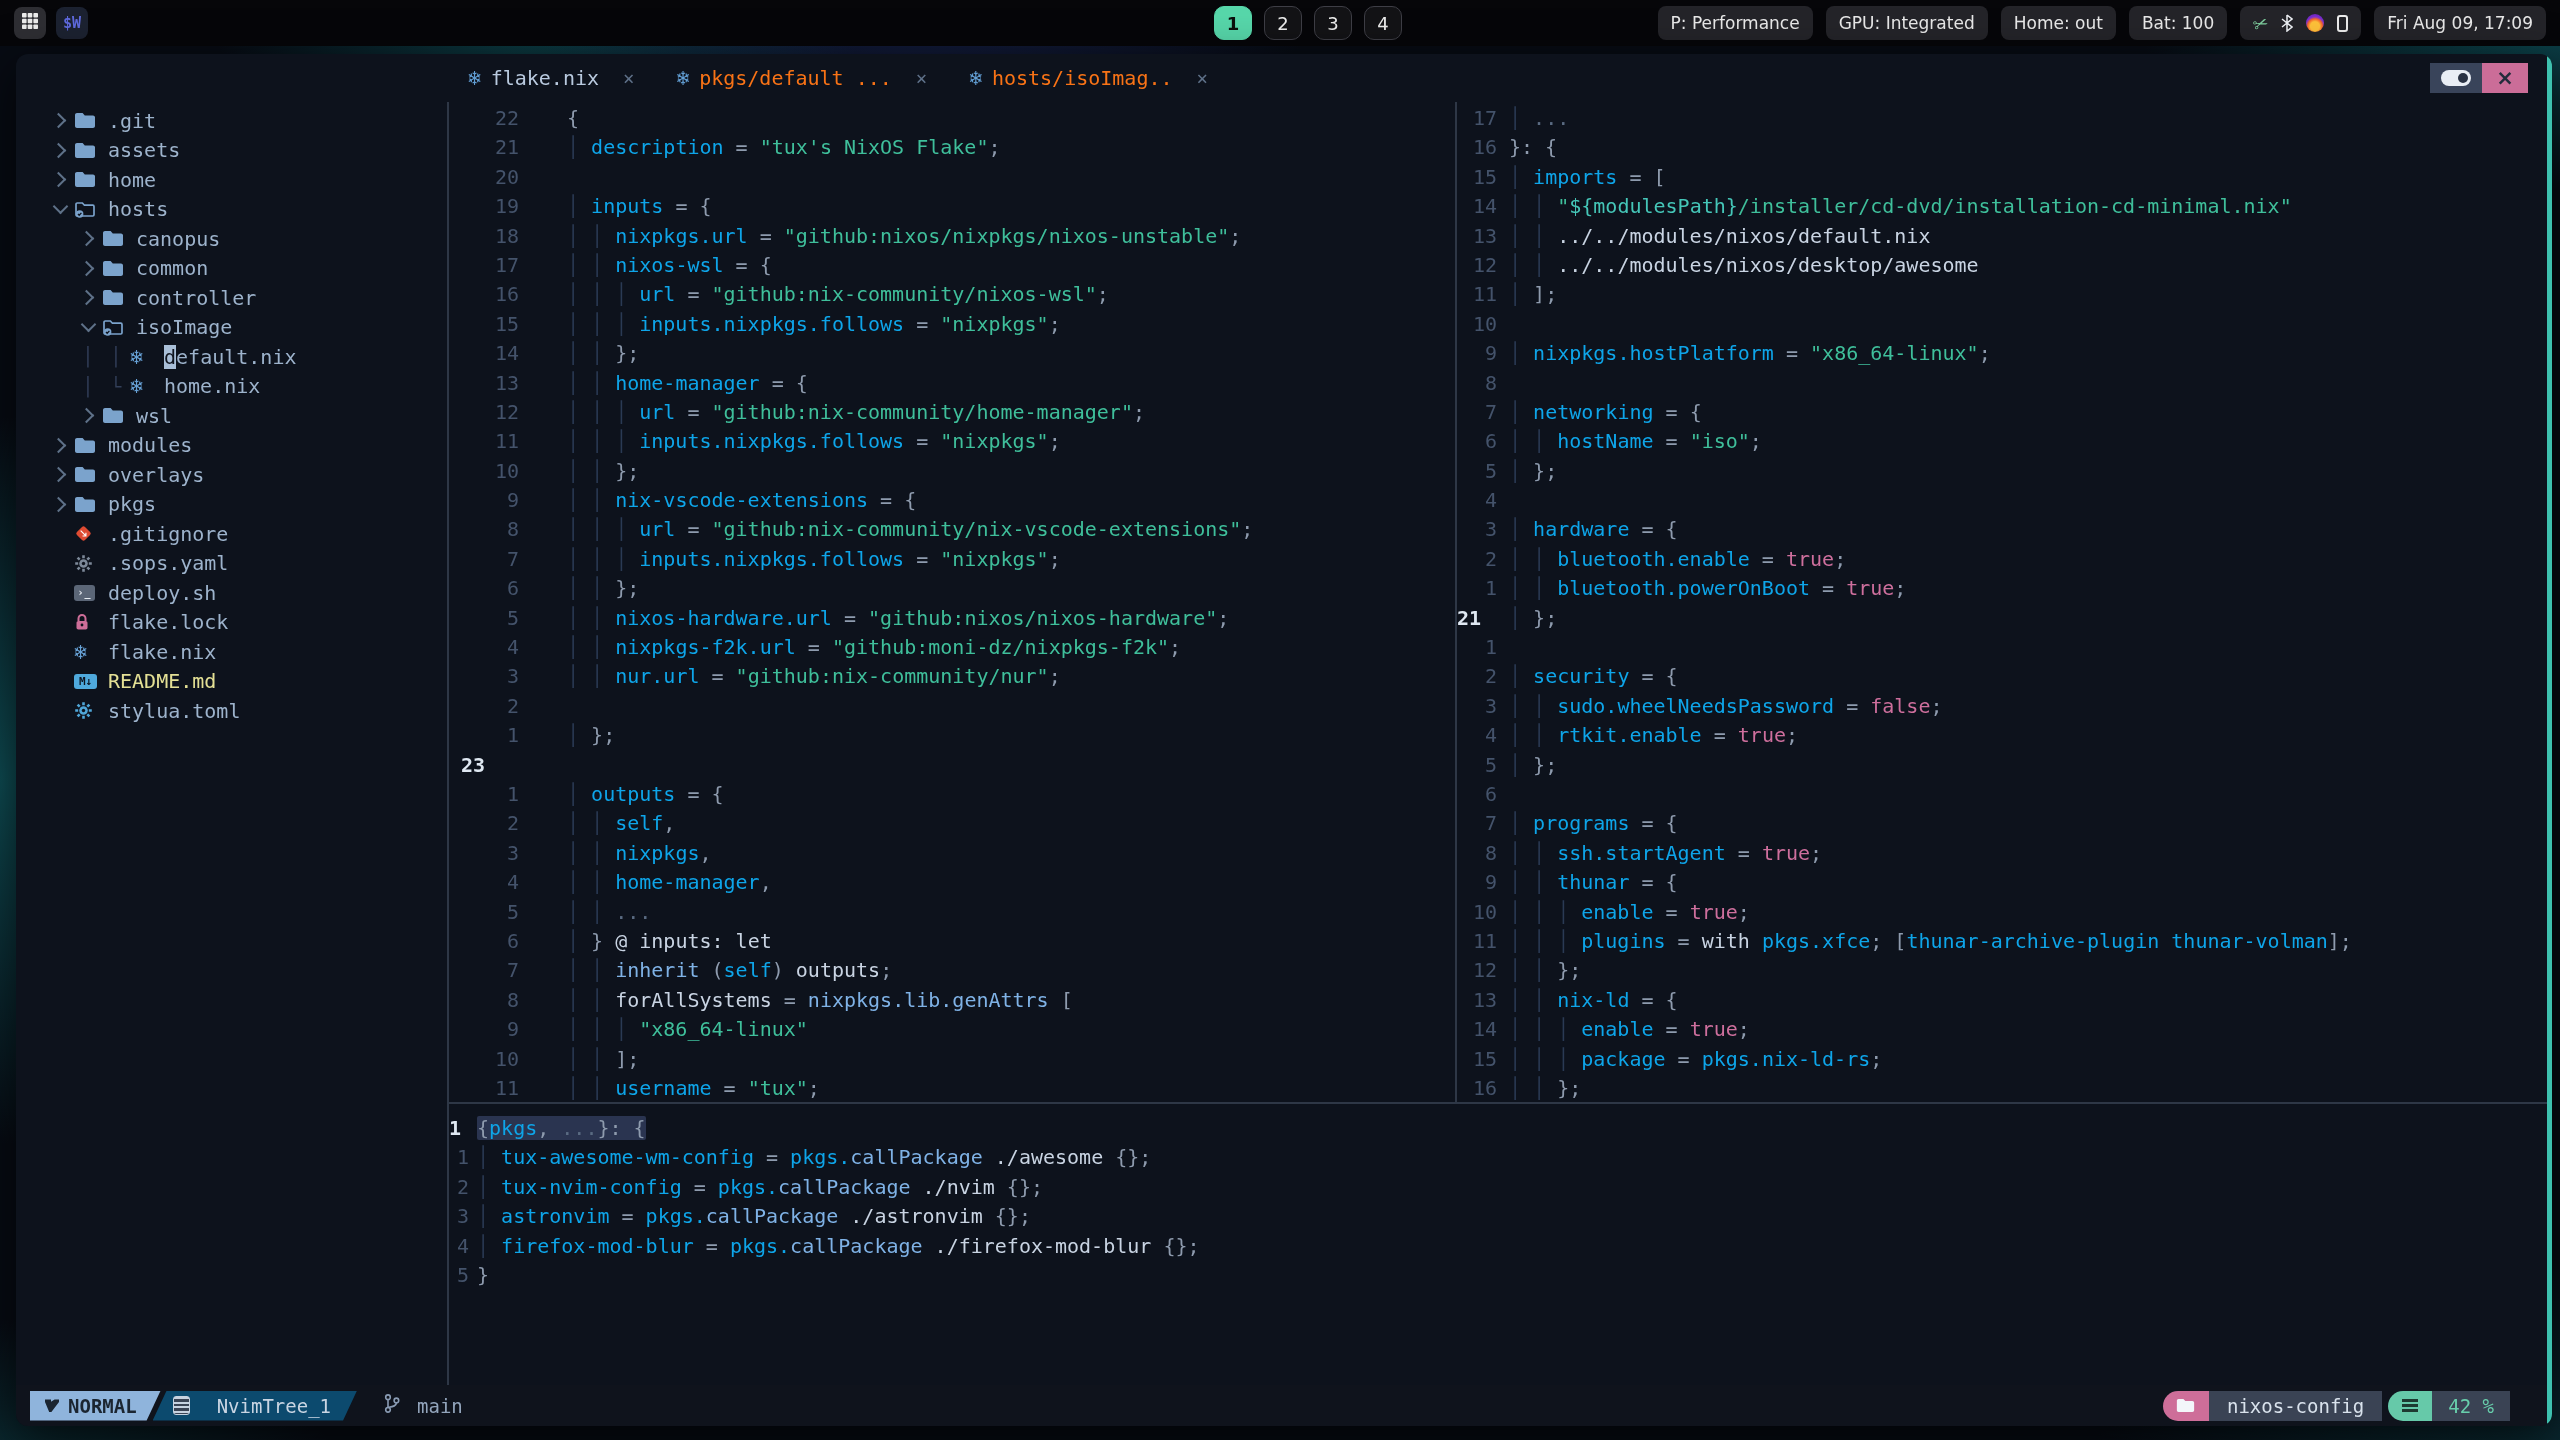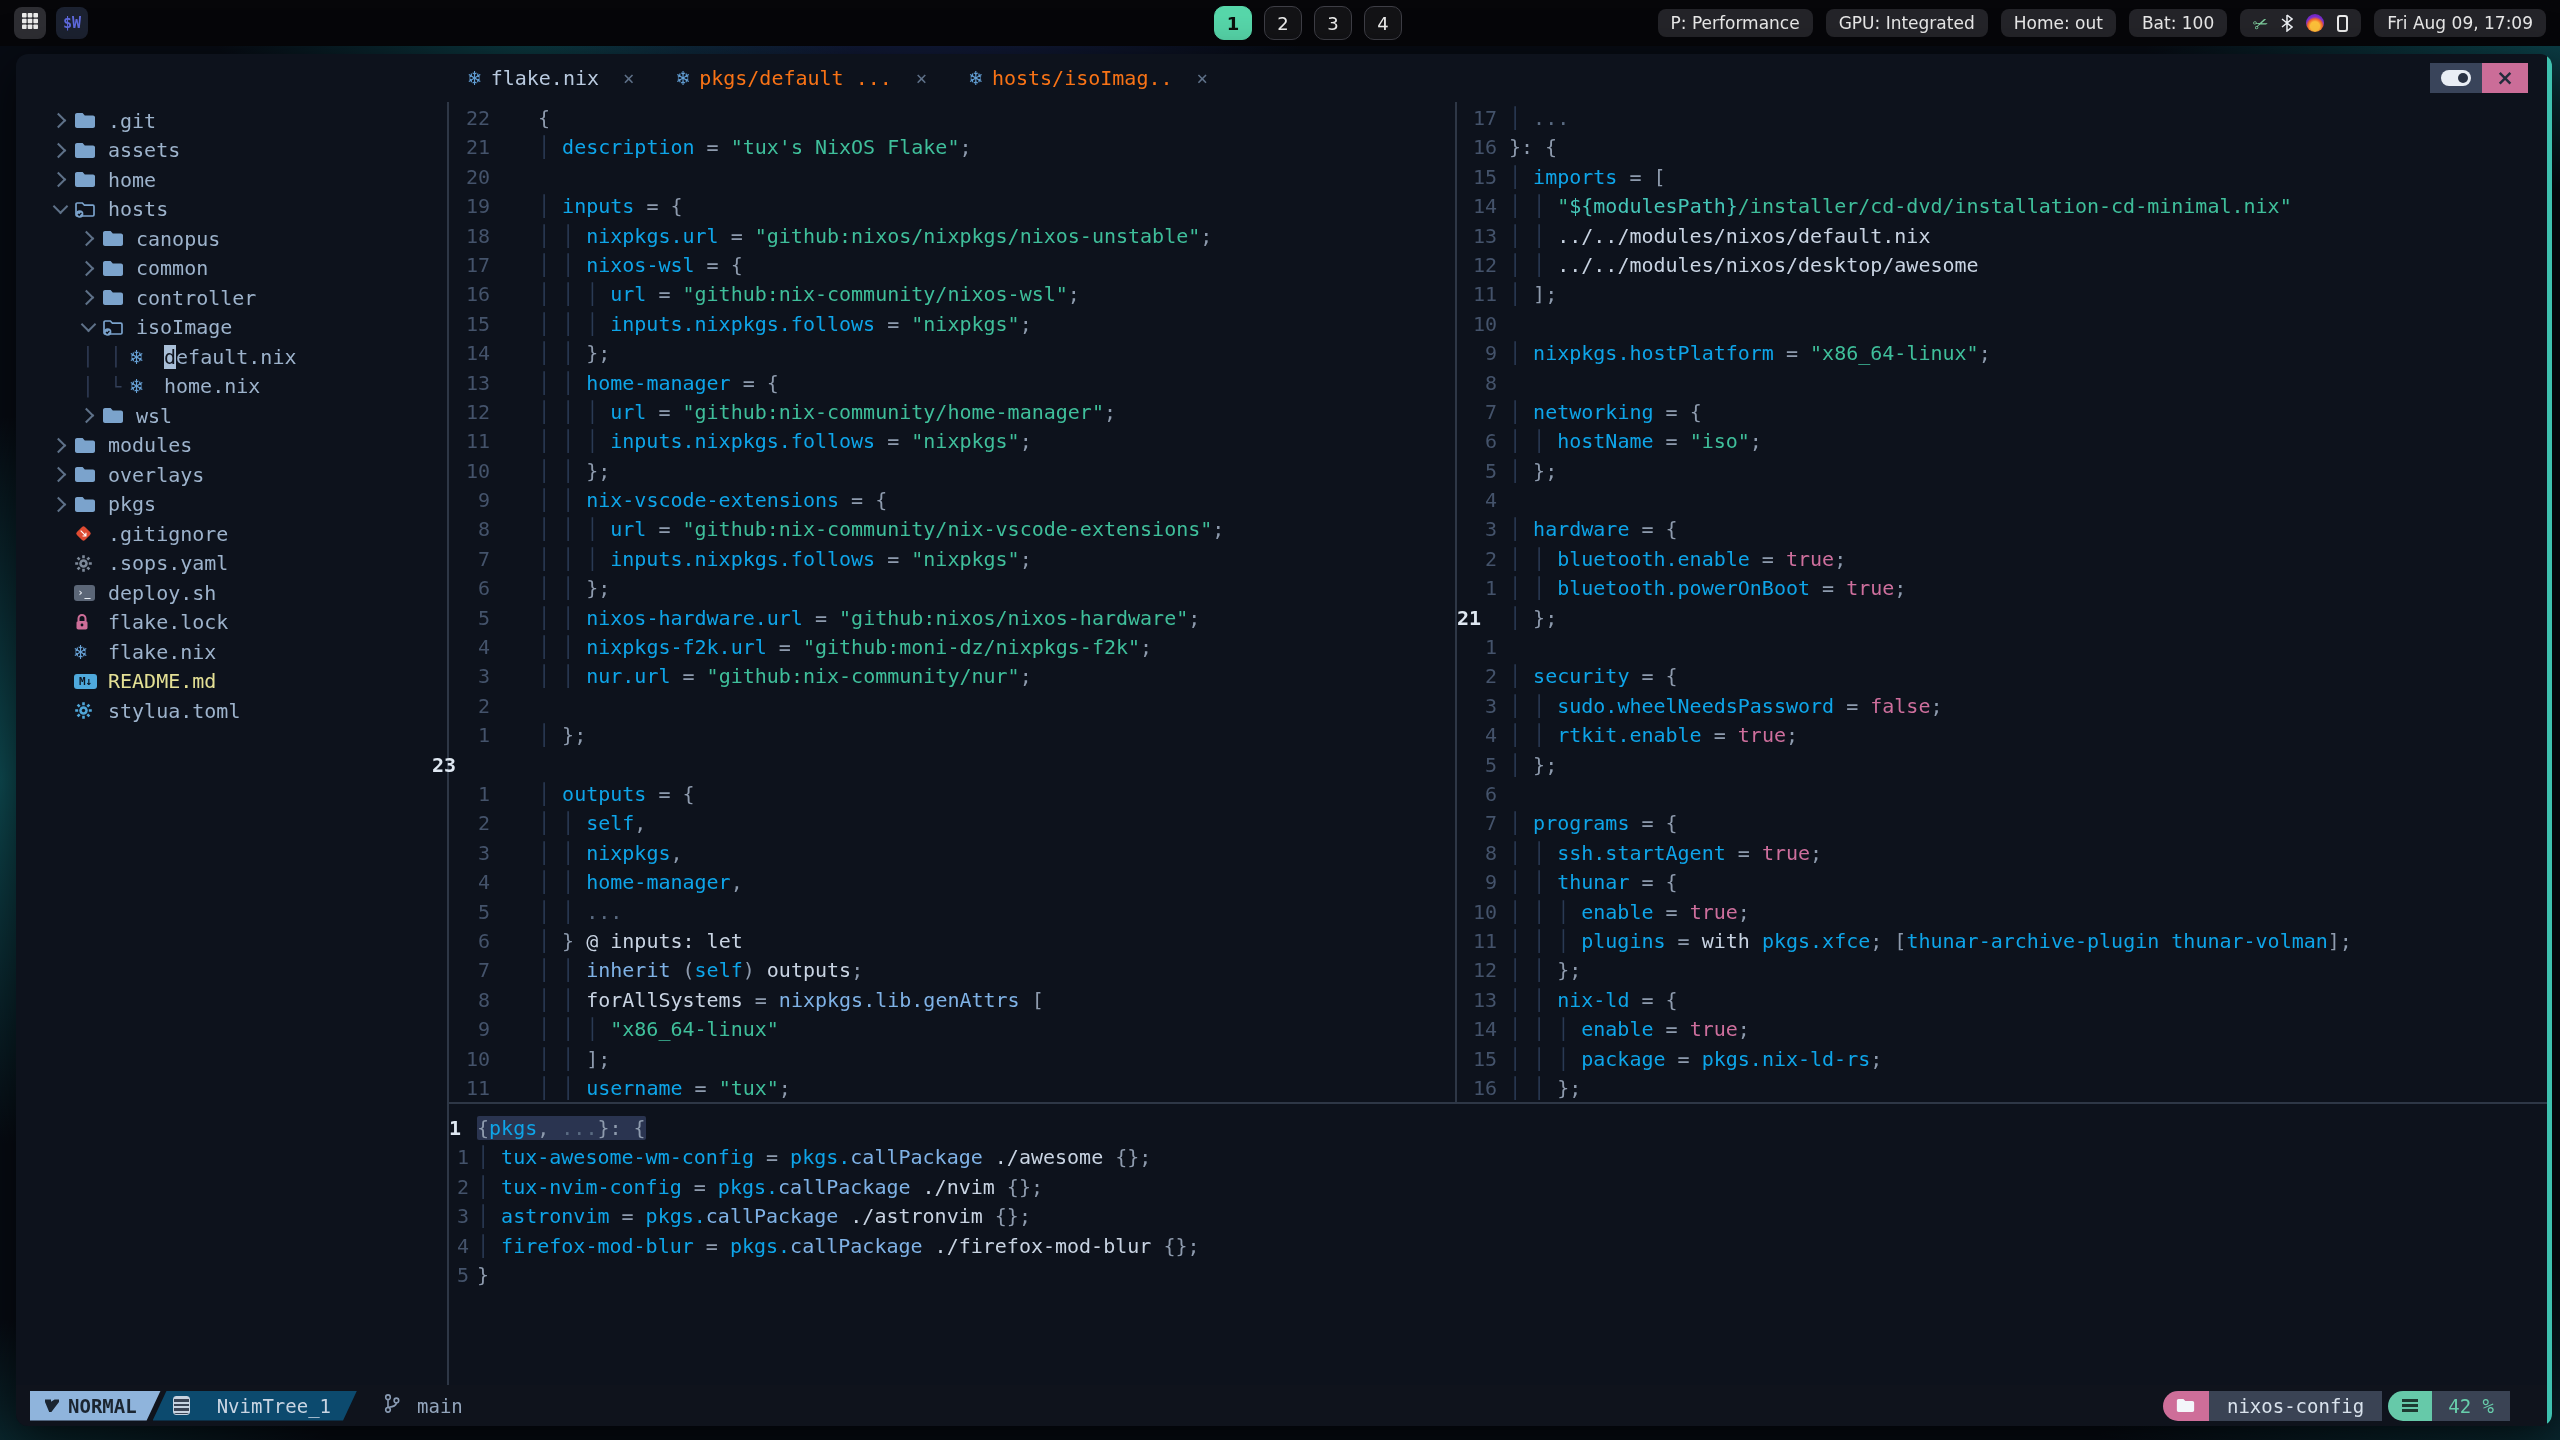--- a/index.html
+++ b/index.html
@@ -19,21 +19,21 @@
   .topbar{position:absolute;left:0;top:0;width:2560px;height:46px;background:#060609;display:flex;align-items:center;}
   .tb-left{display:flex;align-items:center;gap:10px;margin-left:14px;}
   .tb-btn{width:32px;height:32px;border-radius:8px;display:flex;align-items:center;justify-content:center;}
   .tb-btn.launcher{background:#2E2E33;}
   .tb-btn.switcher{background:#1C2231;color:#5F6ADF;font-family:"DejaVu Sans Mono",monospace;font-weight:bold;font-size:15px;}
   .workspaces{position:absolute;left:1214px;top:6px;display:flex;gap:12px;}
   .ws{width:38px;height:34px;border-radius:10px;display:flex;align-items:center;justify-content:center;
       font-size:18px;color:#EDEDED;background:#131316;border:1.5px solid #3E3E46;box-sizing:border-box;}
   .ws.active{background:#57D7AA;border-color:#57D7AA;color:#0B100C;font-weight:bold;}
   .tb-right{margin-left:auto;display:flex;align-items:center;gap:13px;margin-right:14px;}
-  .pill{height:28px;border-radius:8px;background:#242429;color:#E9E9E9;font-size:17px;display:flex;align-items:center;padding:0 13px;white-space:nowrap;}
+  .pill{height:34px;border-radius:8px;background:#242429;color:#E9E9E9;font-size:17px;display:flex;align-items:center;padding:0 13px;white-space:nowrap;}
   .tray{gap:13px;}
   .phoneico{display:inline-block;width:11px;height:17px;border:2px solid #EDEDED;border-radius:3px;box-sizing:border-box;}
   .flameico{display:inline-block;width:18px;height:18px;border-radius:50%;
     background:radial-gradient(circle at 50% 68%, #FFC23A 0 30%, #F5652C 48%, #7B2FD0 62%, #5E1BA8 100%);}
   .scissors{color:#7FCE9E;font-size:18px;display:inline-block;transform:rotate(-20deg);}
   
   .win{position:absolute;left:16px;top:54px;width:2536px;height:1372px;background:#0D121C;border-radius:12px;
        box-shadow:0 14px 50px rgba(0,0,0,.65);overflow:hidden;}
   .win-accent{position:absolute;top:0;right:0;width:5px;height:100%;background:#3EC1AF;}
   
@@ -68,21 +68,21 @@
   .docico{width:15px;height:17px;border-radius:3px;background:
       repeating-linear-gradient(#C7D2E0 0 2px, #3A4354 2px 4.5px);display:inline-block;border:1.5px solid #C7D2E0;}
   .menuico{display:inline-block;width:16px;height:13px;
       background:repeating-linear-gradient(#1E3A31 0 2.6px, transparent 2.6px 5.2px);}
   
   .vsep1{position:absolute;left:431px;top:48px;bottom:41px;width:2px;background:#2E3746;}
   .vsep2{position:absolute;left:1439px;top:48px;height:1000px;width:2px;background:#2E3746;}
   .hsep{position:absolute;left:431px;top:1048px;right:5px;height:2px;background:#2E3746;}
   
   .pane{position:absolute;font-family:"DejaVu Sans Mono",monospace;font-size:20px;line-height:29.4px;}
-  #pane-left{left:416px;top:50px;width:844px;height:1000px;}
+  #pane-left{left:445px;top:50px;width:844px;height:1000px;}
   #pane-right{left:1441px;top:50px;width:1084px;height:1000px;}
   #pane-bottom{left:433px;top:1060px;right:5px;height:272px;}
   .cline{display:flex;height:29.4px;white-space:pre;}
   .lnum{flex:none;text-align:right;color:#44536B;}
   #pane-left .lnum{width:58px;} #pane-left .ltext{margin-left:48px;}
   #pane-right .lnum{width:40px;} #pane-right .ltext{margin-left:12px;}
   #pane-bottom .lnum{width:20px;} #pane-bottom .ltext{margin-left:8px;}
   .lnum.cur{text-align:left;color:#DFE8F2;font-weight:bold;}
   .hlspan{background:#2A3450;border-radius:2px;}
   .tk-w{color:#C9D4E3}.tk-id{color:#0ea5e9}.tk-fn{color:#7FB2E6}.tk-str{color:#3FBF9B}

